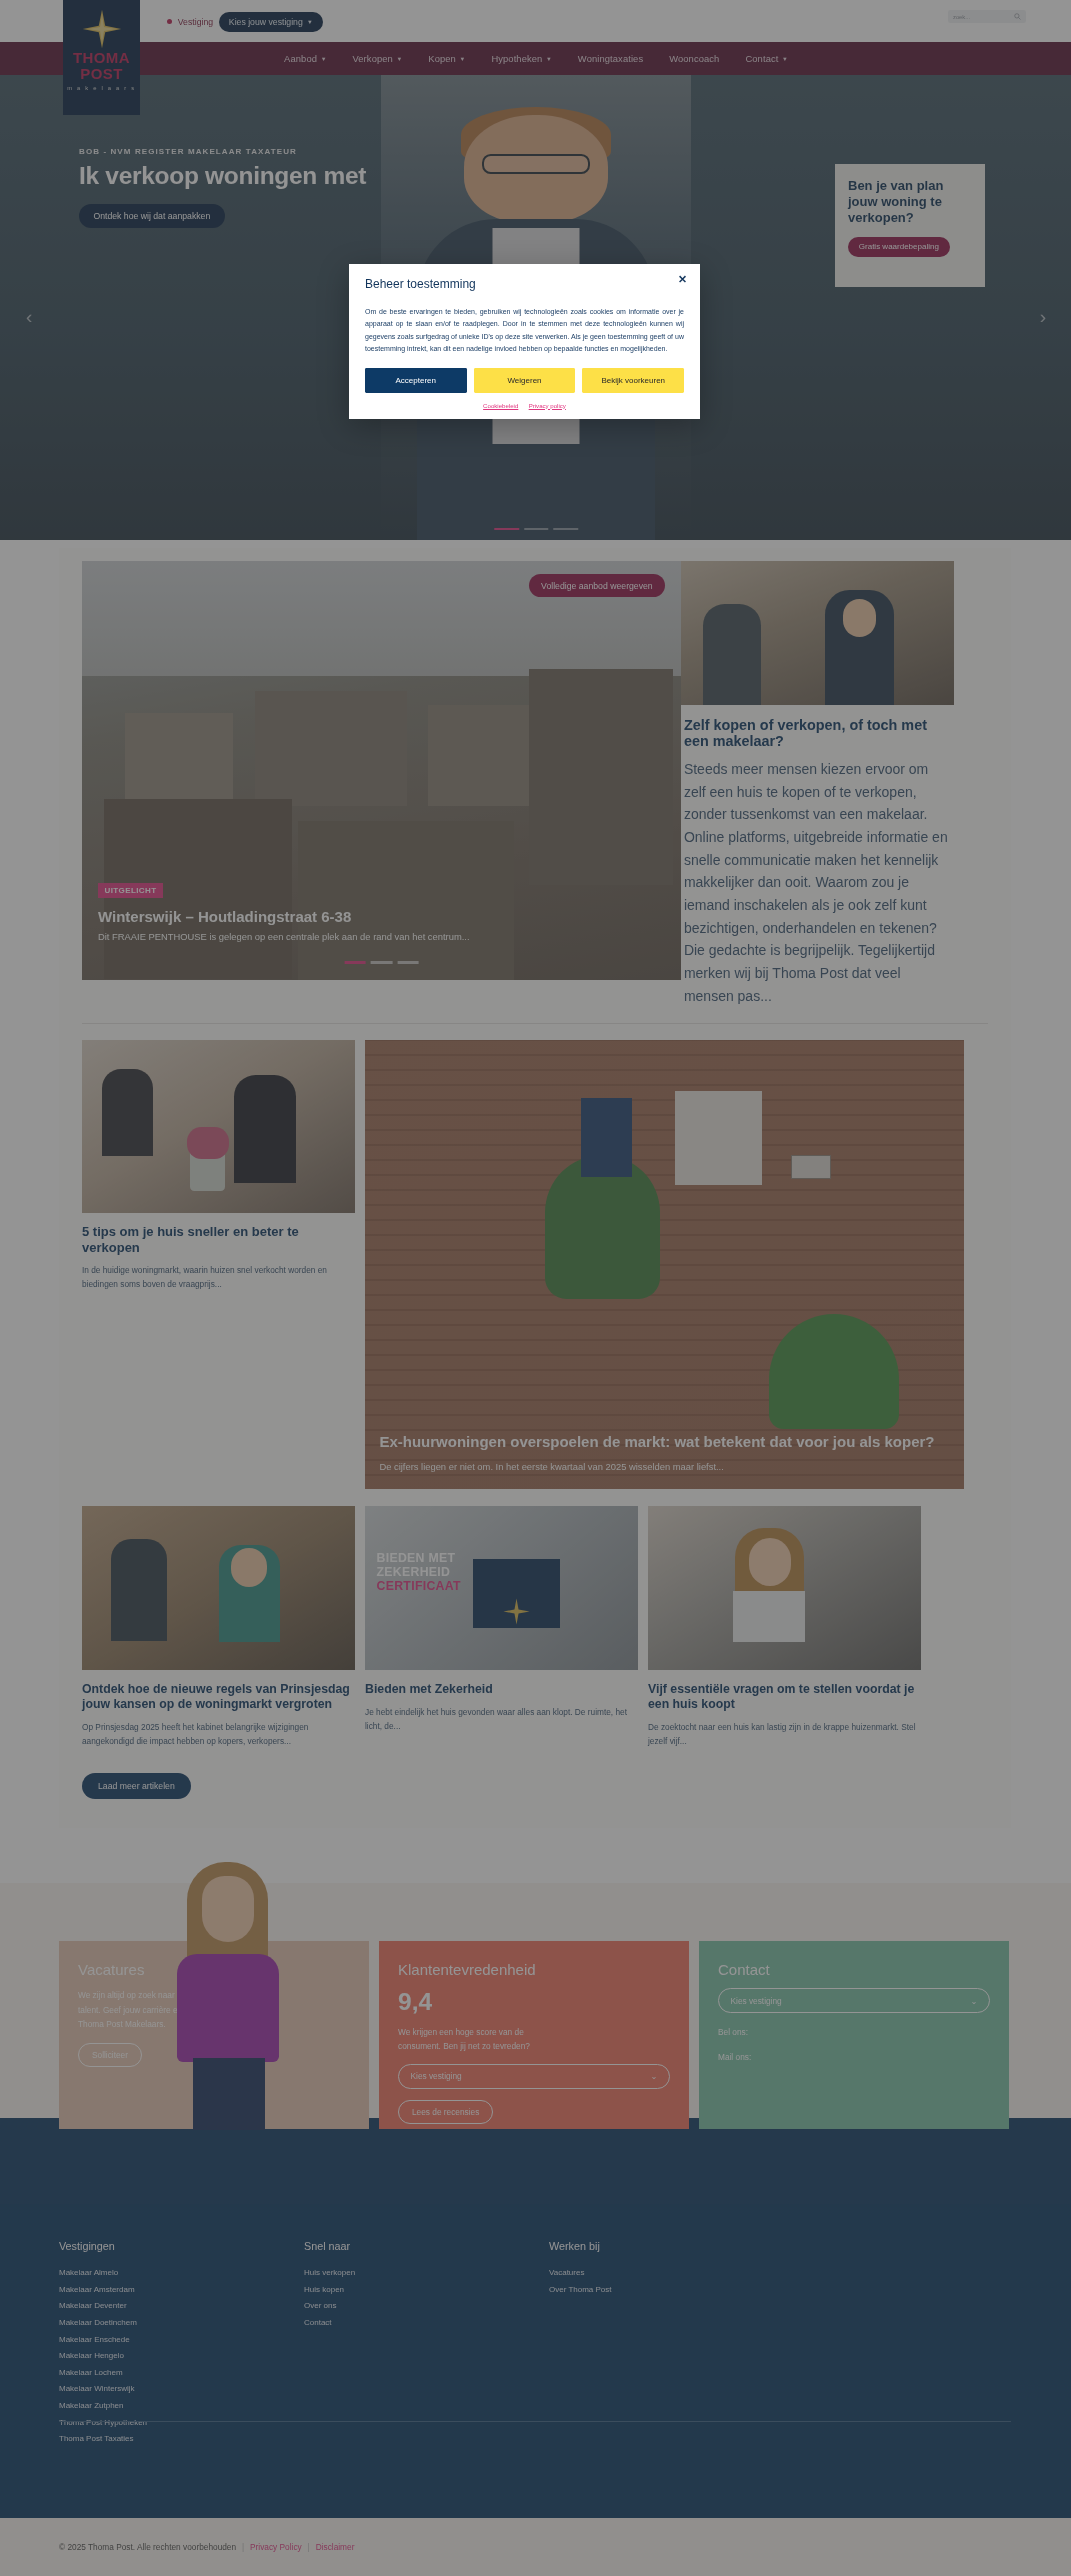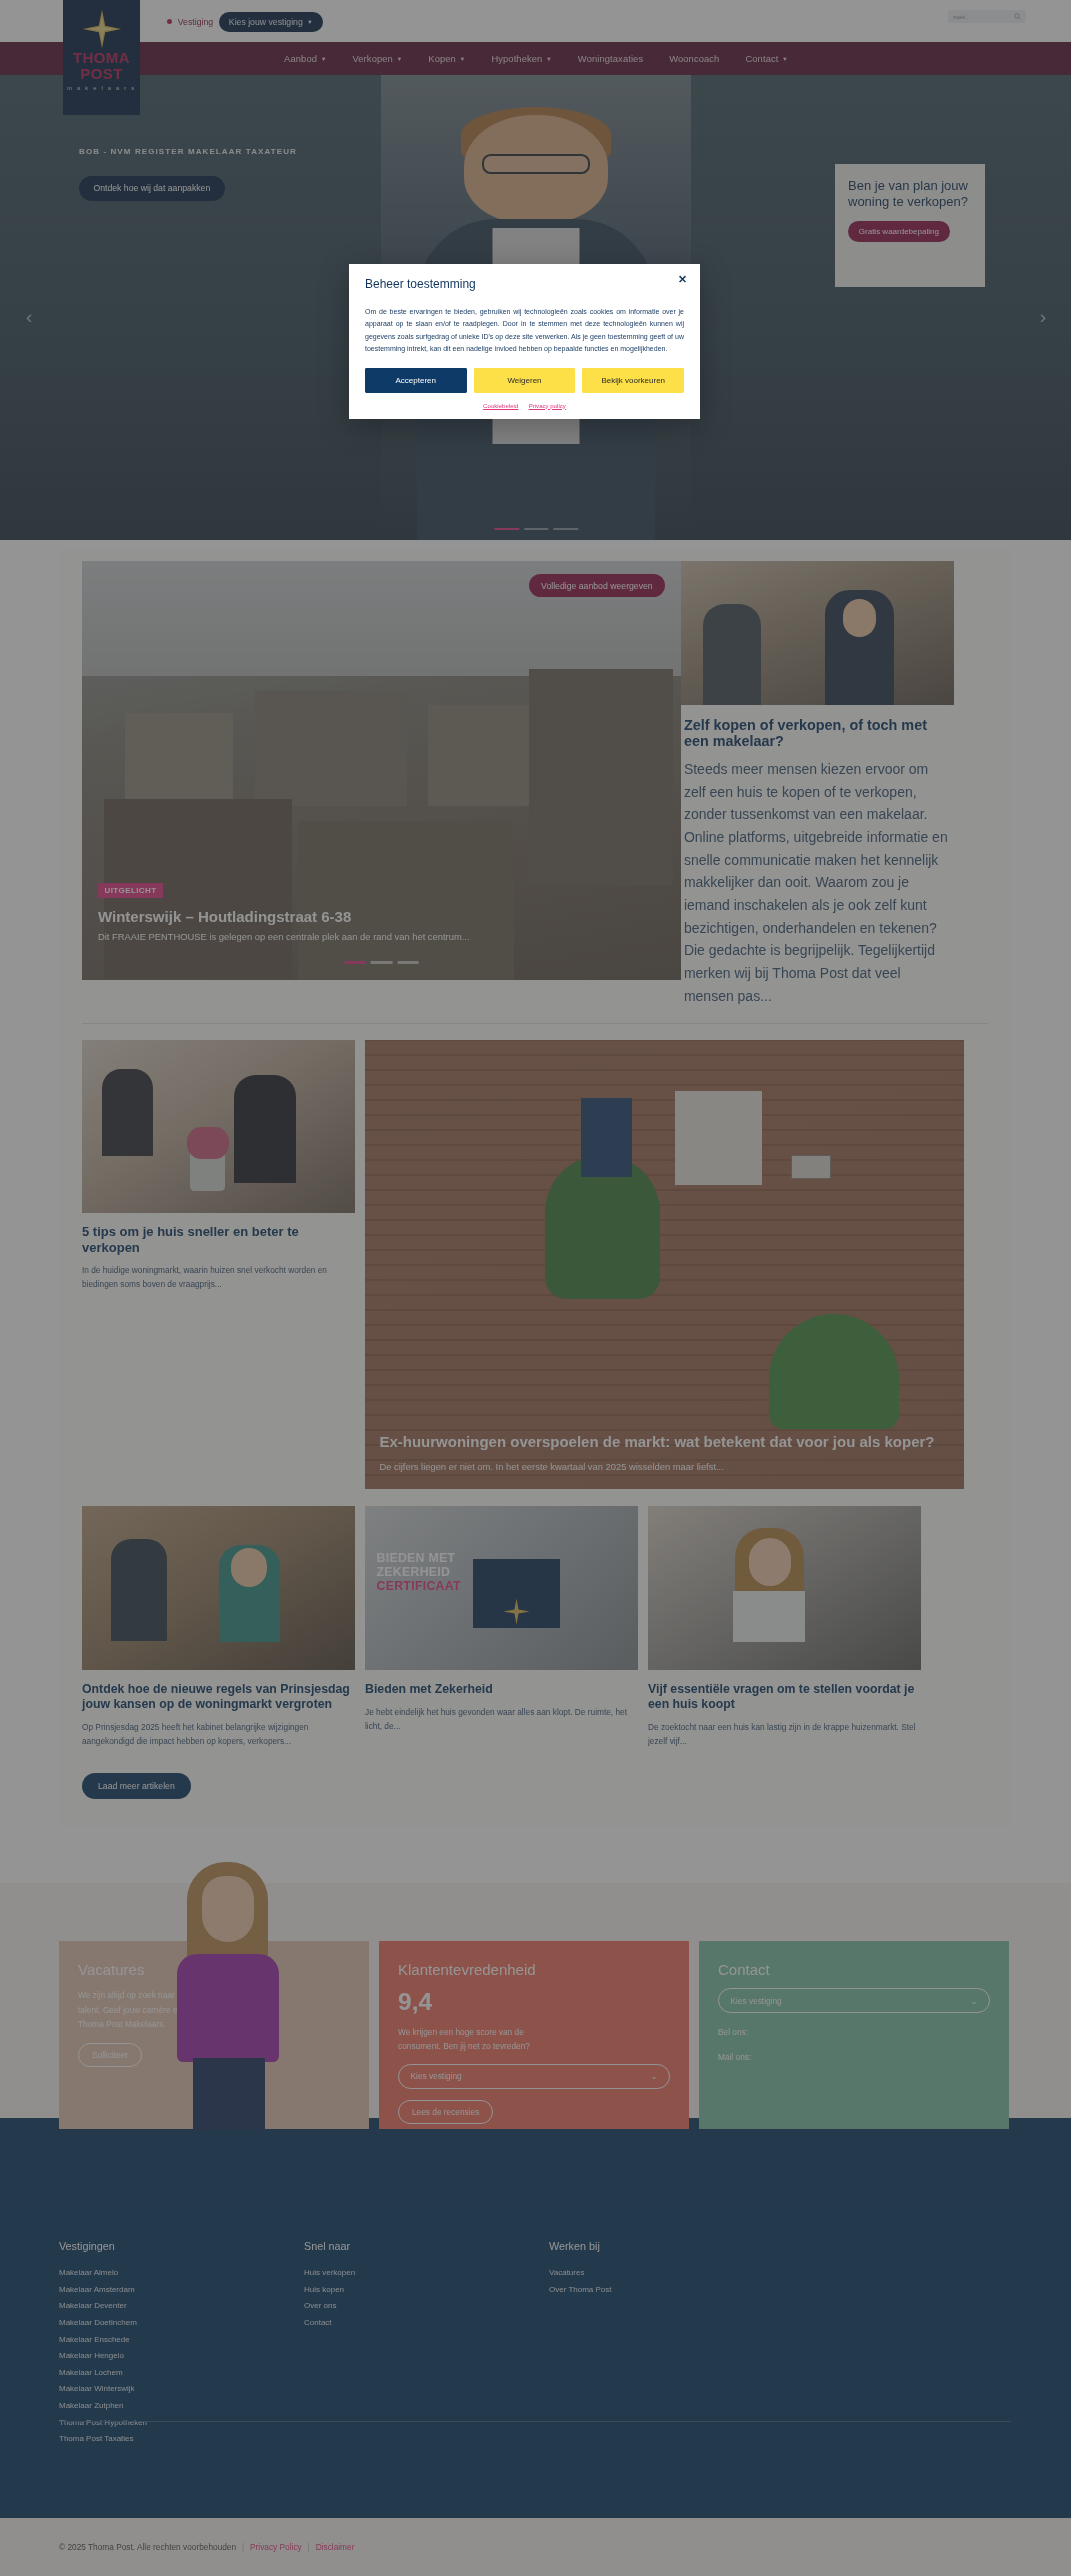--- a/index.html
+++ b/index.html
@@ -111,21 +111,21 @@
   }
   .hero-cta {
     margin-top:14.4px; display:inline-flex; align-items:center;
     background:#062140; color:#fff; font-size:8.7px;
     padding:7.2px 14.4px; border-radius:13.7px; border:none; cursor:pointer;
   }
   .hero-card {
     position:absolute; right:87px; top:89px; width:150px; height:123px;
     background:rgba(248,246,242,.96); padding:14.4px 13px;
   }
-  .hero-card h3 { font-size:13px; line-height:1.2; color:#0a2f52; font-weight:400; }
+  .hero-card h3 { font-size:13px; line-height:1.2; color:#0a2f52; font-weight:700; }
   .hero-card .cta2 {
     margin-top:11.5px; display:inline-block; background:#8e1346; color:#fff;
     font-size:8px; padding:5.8px 10.8px; border-radius:11.5px; cursor:pointer;
   }
   .hero-arrow {
     position:absolute; top:231px; color:rgba(255,255,255,.62); font-size:19px; cursor:pointer;
   }
   .hero-arrow.l { left:26px; } .hero-arrow.r { right:26px; }
   .hero-dots { position:absolute; left:50%; transform:translateX(-50%); bottom:10px; display:flex; gap:5px; }
   .hdot { width:24.5px; height:2.2px; background:rgba(255,255,255,.45); }
@@ -340,20 +340,21 @@
 <section class="hero">
   <div class="hero-photo">
     <div class="hero-hair"></div>
     <div class="hero-head"></div>
     <div class="hero-glass"></div>
     <div class="hero-body"></div>
     <div class="hero-shirt"></div>
   </div>
   <div class="hero-left">
     <div class="hero-eyebrow">BOB - NVM REGISTER MAKELAAR TAXATEUR</div>
+    <div class="hero-title">Ik verkoop woningen met</div>
     <button class="hero-cta">Ontdek hoe wij dat aanpakken</button>
   </div>
   <div class="hero-card">
     <h3>Ben je van plan jouw woning te verkopen?</h3>
     <span class="cta2">Gratis waardebepaling</span>
   </div>
   <div class="hero-arrow l">‹</div>
   <div class="hero-arrow r">›</div>
   <div class="hero-dots">
     <span class="hdot on"></span>

